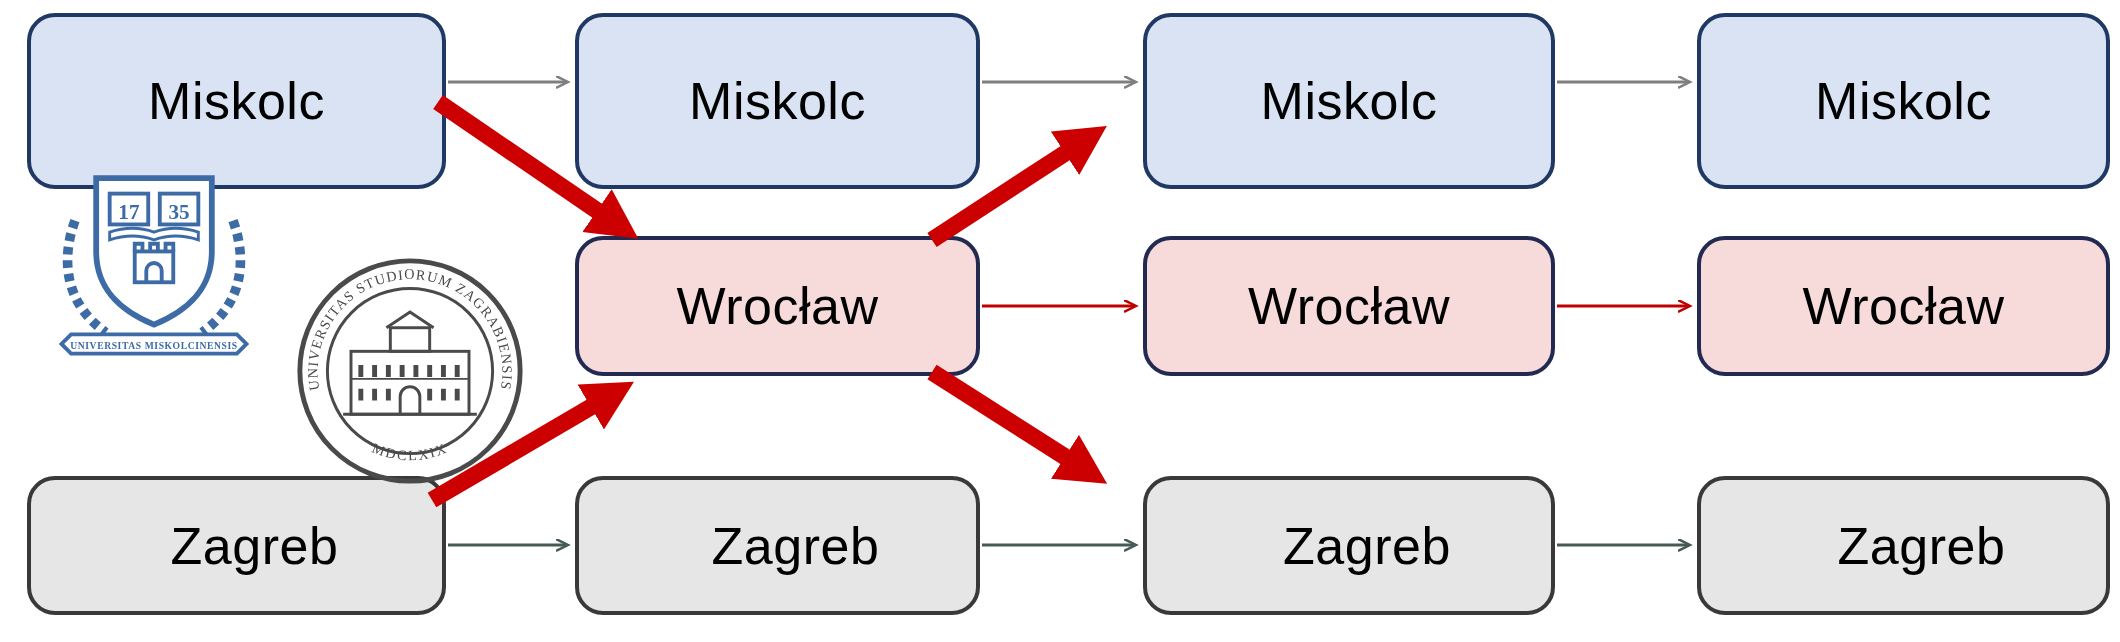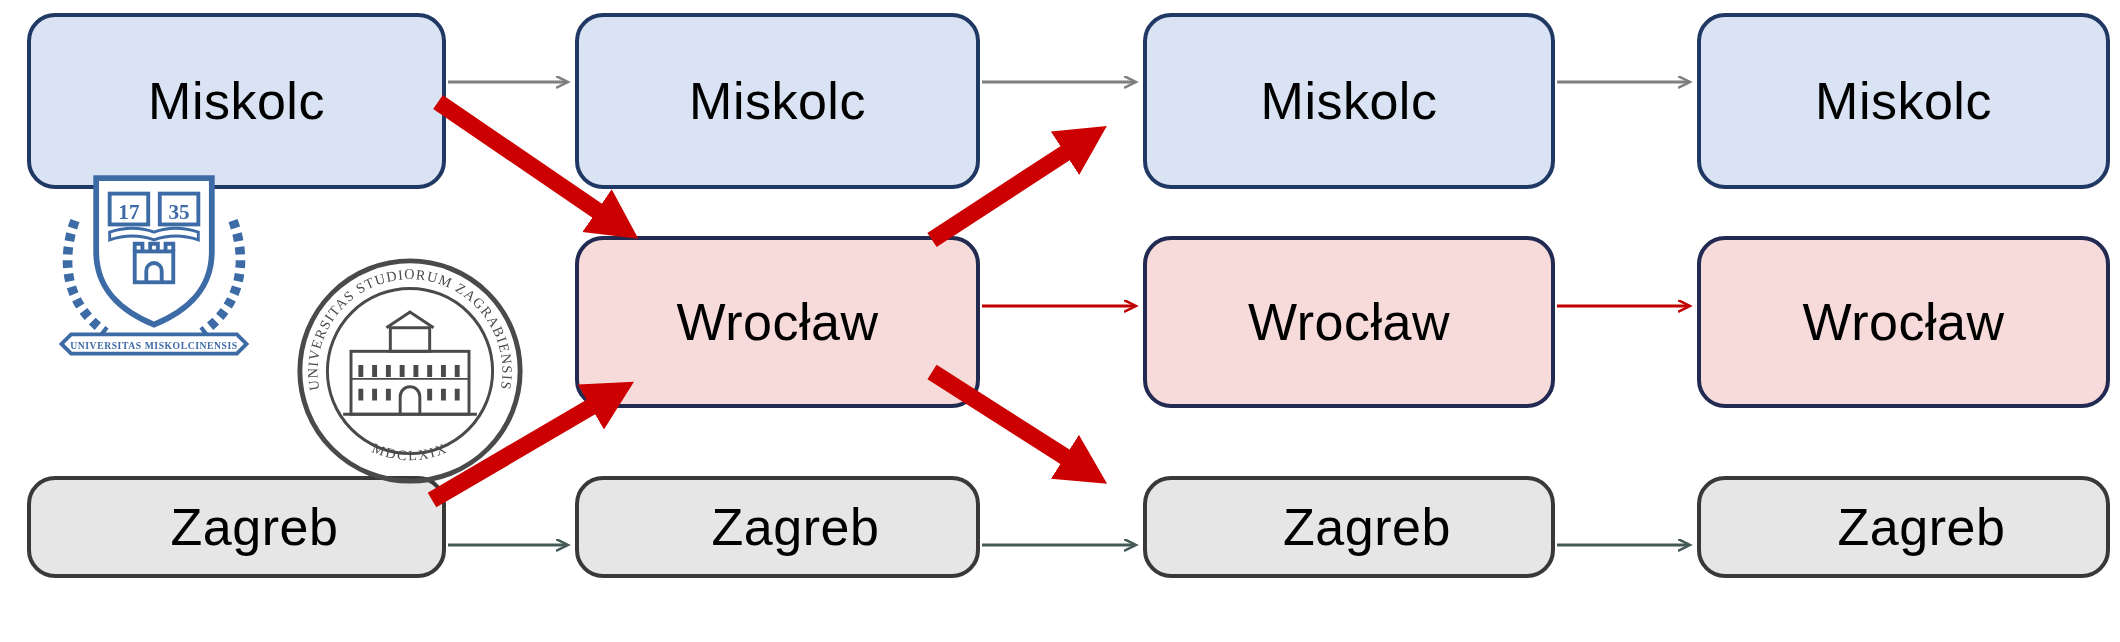--- a/index.html
+++ b/index.html
@@ -10,21 +10,21 @@
   .box{
     position:absolute;box-sizing:border-box;display:flex;align-items:center;justify-content:center;
     border-radius:28px;font-size:52px;font-weight:500;color:var(--label-color,#000);
     letter-spacing:0.5px;
   }
   .miskolc{background:var(--miskolc-fill,#dae3f3);border:4px solid var(--miskolc-border,#203864);}
   .wroclaw{background:var(--wroclaw-fill,#f7dbda);border:4px solid var(--wroclaw-border,#222a52);}
   .zagreb{background:var(--zagreb-fill,#e7e6e6);border:4px solid var(--zagreb-border,#3b3838);}
   .c1{left:27px;width:419px;} .c2{left:575px;width:405px;}
   .c3{left:1143px;width:412px;} .c4{left:1697px;width:413px;}
-  .r1{top:13px;height:176px;} .r2{top:236px;height:172px;} .r3{top:476px;height:102px;padding-left:36px;}
+  .r1{top:13px;height:176px;} .r2{top:236px;height:140px;} .r3{top:476px;height:139px;padding-left:36px;}
   .logo{position:absolute;}
   .arrows{position:absolute;left:0;top:0;width:2120px;height:642px;pointer-events:none;}
   .thin{stroke-width:3;fill:none;}
   .thick{stroke-width:17;fill:none;stroke:var(--thick-arrow,#cc0000);}
   .s-gray{stroke:var(--arrow-gray,#7f7f7f);} .s-red{stroke:var(--arrow-red,#c00000);}
   .s-dark{stroke:var(--arrow-dark,#455a56);}
   .mk-gray{fill:none;stroke:var(--arrow-gray,#7f7f7f);stroke-width:2.5;}
   .mk-red{fill:none;stroke:var(--arrow-red,#c00000);stroke-width:2.5;}
   .mk-dark{fill:none;stroke:var(--arrow-dark,#455a56);stroke-width:2.5;}
   .mk-thick{fill:var(--thick-arrow,#cc0000);}

